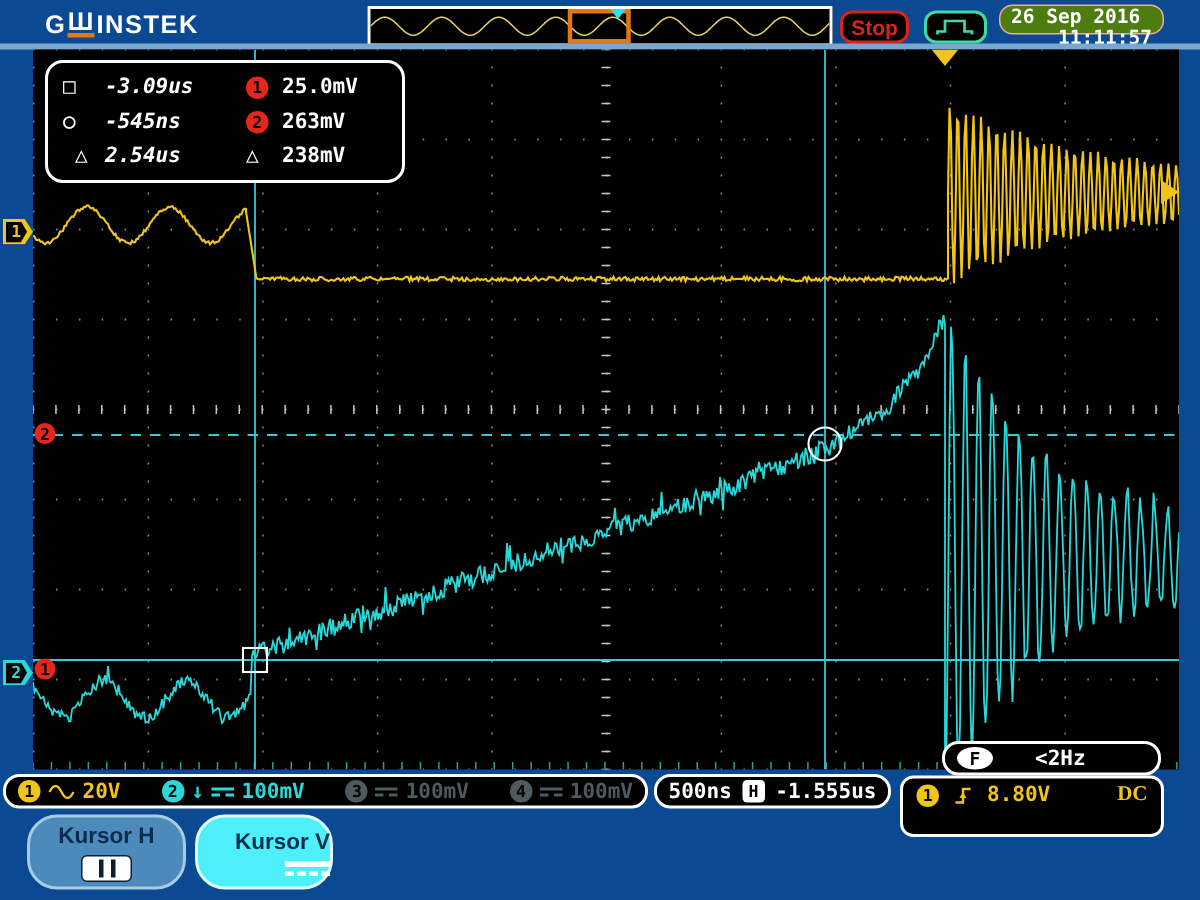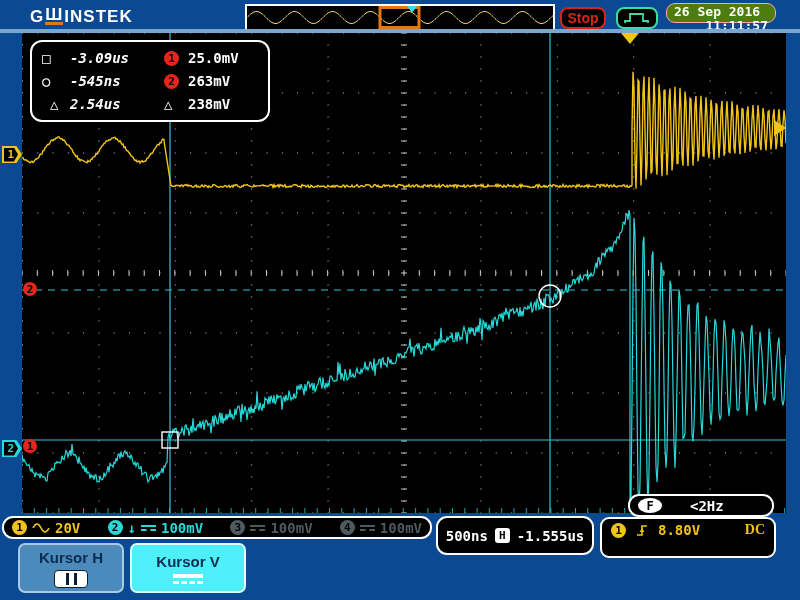--- a/index.html
+++ b/index.html
@@ -56,37 +56,37 @@
                    align-items:center;justify-content:space-between;padding:0 8px;}
   .chgrp{display:flex;align-items:center;gap:5px;font-size:14px;font-weight:bold;}
   .chball{display:inline-flex;width:15px;height:15px;border-radius:50%;align-items:center;
           justify-content:center;color:#000;font-size:11px;font-weight:bold;}
   .c1{color:#f0c419;} .c1 .chball{background:#f0c419;}
   .c2{color:#29d8d8;} .c2 .chball{background:#29d8d8;}
   .cdim{color:#4e5a5e;} .cdim .chball{background:#4e5a5e;}
   .dcicon{display:inline-block;width:15px;}
   .dcicon .solid{display:block;height:0;border-top:2px solid currentColor;}
   .dcicon .dash{display:block;height:0;border-top:2px dashed currentColor;margin-top:2px;}
-  .status-timebase{position:absolute;left:436px;top:516px;width:158px;height:39px;background:#000;
+  .status-timebase{position:absolute;left:436px;top:516px;width:158px;height:23px;background:#000;
                    border:2px solid #fff;border-radius:11px;box-sizing:border-box;display:flex;
                    align-items:center;justify-content:center;gap:7px;color:#fff;font-size:14px;
                    font-weight:bold;}
   .hbox{display:inline-flex;width:15px;height:15px;background:#fff;color:#000;border-radius:3px;
         align-items:center;justify-content:center;font-size:11px;font-weight:bold;}
   .status-trigger{position:absolute;left:600px;top:517px;width:176px;height:41px;background:#000;
                   border:2px solid #fff;border-radius:9px;box-sizing:border-box;color:#f0c419;
                   font-size:14px;font-weight:bold;padding:3px 9px;}
   .trig-line{display:flex;align-items:center;gap:9px;}
   .trig-line .dc{margin-left:auto;font-family:Liberation Serif, serif;}
   
-  .menu-btn{position:absolute;top:543px;height:50px;border-radius:7px;box-sizing:border-box;
+  .menu-btn{position:absolute;top:543px;height:50px;border-radius:20px;box-sizing:border-box;
             display:flex;flex-direction:column;align-items:center;justify-content:center;gap:4px;
             font-family:"Liberation Sans",sans-serif;font-weight:bold;font-size:15px;color:#082c4e;}
   .btn-h{left:18px;width:106px;background:#4d8abc;border:2px solid #a9cbe2;}
-  .btn-v{left:130px;width:116px;background:#4df0f8;border:2px solid #dffcff;}
+  .btn-v{left:130px;width:92px;background:#4df0f8;border:2px solid #dffcff;align-items:flex-end;}
   .icon-hcur{width:34px;height:18px;background:#fff;border-radius:4px;display:flex;align-items:center;
              justify-content:center;gap:5px;border:1px solid #0a2030;box-sizing:border-box;}
   .icon-hcur i{display:block;width:3px;height:12px;background:#0a2030;}
   .icon-vcur{width:30px;display:flex;flex-direction:column;gap:3px;}
   .icon-vcur .solid{height:4px;background:#fff;}
   .icon-vcur .dash{height:0;border-top:3px dashed #fff;}
 </style>
 </head>
 <body>
 

